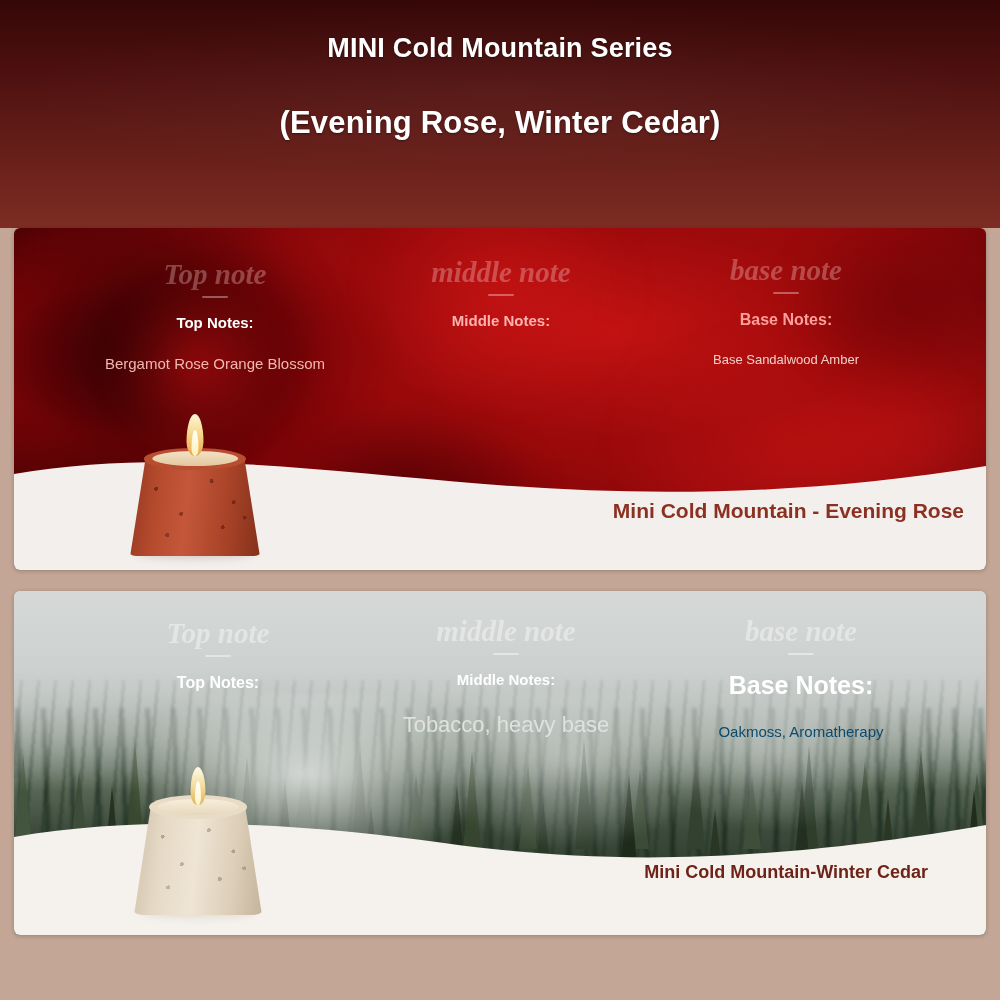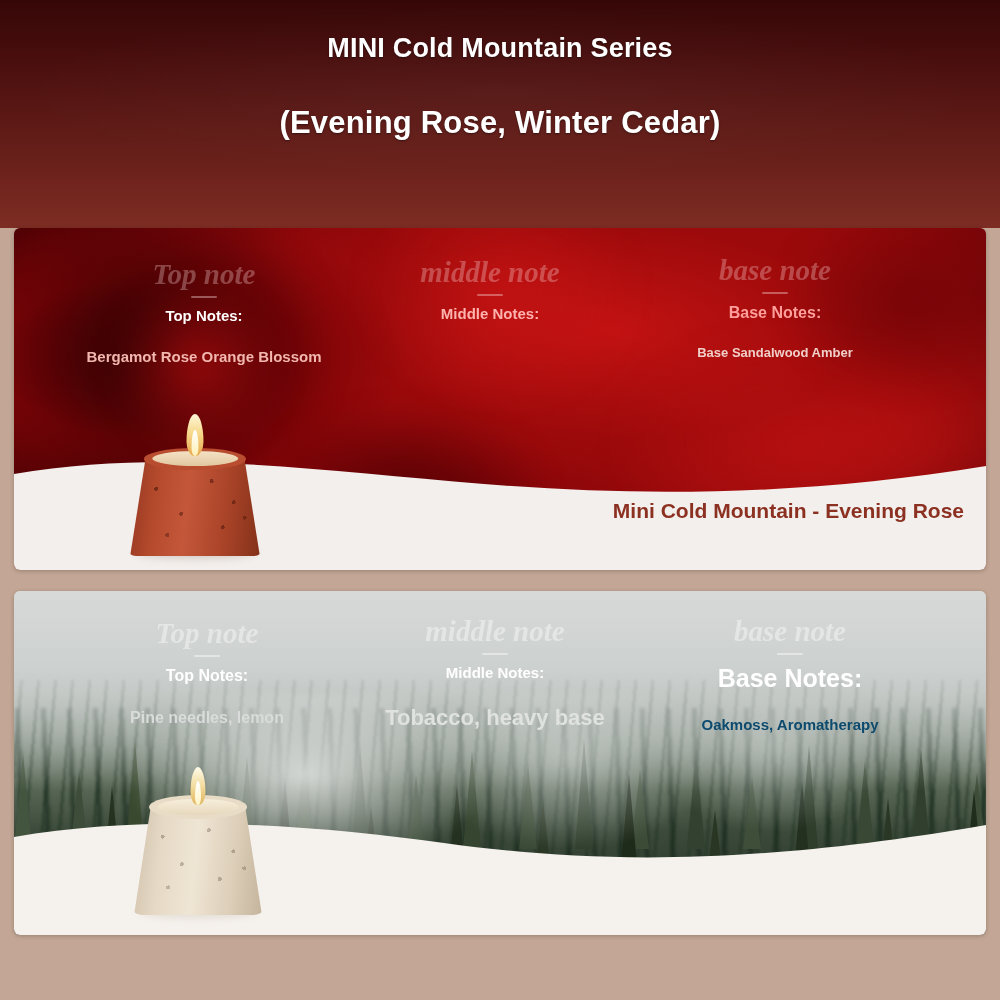--- a/index.html
+++ b/index.html
@@ -109,33 +109,33 @@
   .fog-mid{
     top:30%; height:52%;
     background:
       radial-gradient(ellipse 26% 80% at 30% 45%, rgba(226,228,227,.88) 0%, rgba(226,228,227,0) 72%),
       radial-gradient(ellipse 20% 70% at 57% 35%, rgba(214,218,216,.6) 0%, rgba(214,218,216,0) 75%),
       radial-gradient(ellipse 16% 60% at 78% 30%, rgba(206,211,209,.5) 0%, rgba(206,211,209,0) 78%);
     filter:blur(3px);
   }
 
   
-  .notes { position:absolute; left:0; top:0; width:100%; height:100%; }
+  .notes { position:absolute; left:11px; top:0; width:100%; height:100%; }
   .note-col { position:absolute; text-align:center; }
 
   .watermark {
     font-family:"Liberation Serif", serif;
     font-style:italic; font-weight:bold;
     white-space:nowrap; line-height:1;
   }
   .wm-dash {
     display:block; margin:7px auto 0; width:26px; height:2px; border-radius:1px;
   }
-  .note-label { margin-top:10px; font-weight:bold; white-space:nowrap; line-height:1.1; }
-  .note-value { margin-top:24px; font-weight:bold; white-space:nowrap; line-height:1.1; }
+  .note-label { margin-top:17px; font-weight:bold; white-space:nowrap; line-height:1.1; }
+  .note-value { margin-top:24px; font-weight:normal; white-space:nowrap; line-height:1.1; }
 
   
   #panel-rose .watermark { color:rgba(255,225,225,.30); font-size:29px; }
   #panel-rose .wm-dash   { background:rgba(255,225,225,.38); }
   #panel-rose .col-top .note-label   { color:#ffffff; font-size:15px; }
   #panel-rose .col-top .note-value   { color:#f2b7ae; font-size:15px; }
   #panel-rose .col-mid .note-label   { color:#ffb3ae; font-size:15px; }
   #panel-rose .col-mid .note-value   { color:#fde9e6; font-size:19px; }
   #panel-rose .col-base .note-label  { color:#ff9f9b; font-size:16px; }
   #panel-rose .col-base .note-value  { color:#f0cfc8; font-size:13px; }
@@ -348,21 +348,20 @@
       <div class="fog fog-top"></div>
       <div class="fog fog-mid"></div>
     </div>
 
     <div class="notes">
 
       <div class="note-col col-top" style="left:62px; top:28px; width:262px;">
         <span class="watermark">Top note</span>
         <span class="wm-dash"></span>
         <div class="note-label">Top Notes:</div>
-        <div class="note-value">Pine needles, lemon</div>
       </div>
 
       <div class="note-col col-mid" style="left:350px; top:26px; width:262px;">
         <span class="watermark">middle note</span>
         <span class="wm-dash"></span>
         <div class="note-label">Middle Notes:</div>
         <div class="note-value">Tobacco, heavy base</div>
       </div>
 
       <div class="note-col col-base" style="left:640px; top:26px; width:272px;">
@@ -382,15 +381,16 @@
 
     <div class="candle" id="cedar-candle">
       <div class="shadow"></div>
       <div class="cup"></div>
       <div class="cup-rim"></div>
       <div class="cup-wax"></div>
       <div class="flame"></div>
       <div class="flame-core"></div>
     </div>
 
+    <div class="product-name" id="cedar-product-name">Mini Cold Mountain-Winter Cedar</div>
   </div>
 
 </div>
 
 </body></html>

